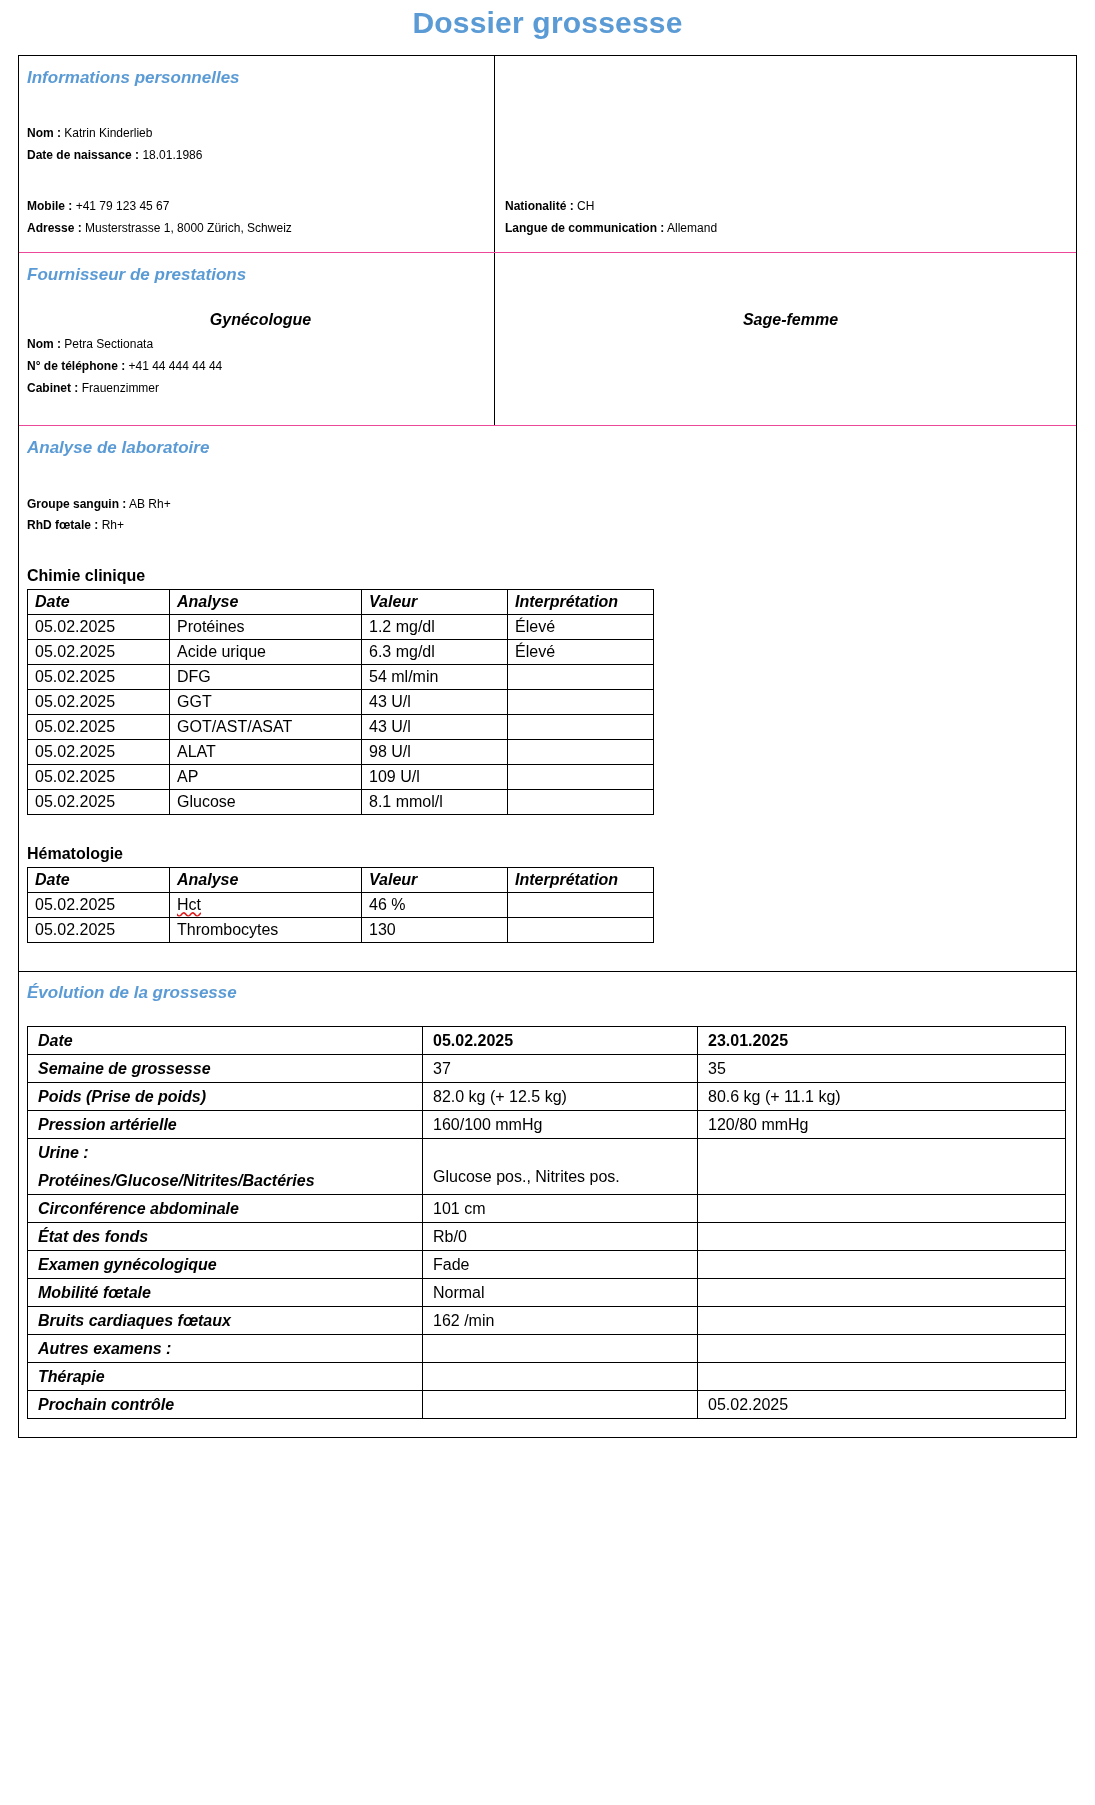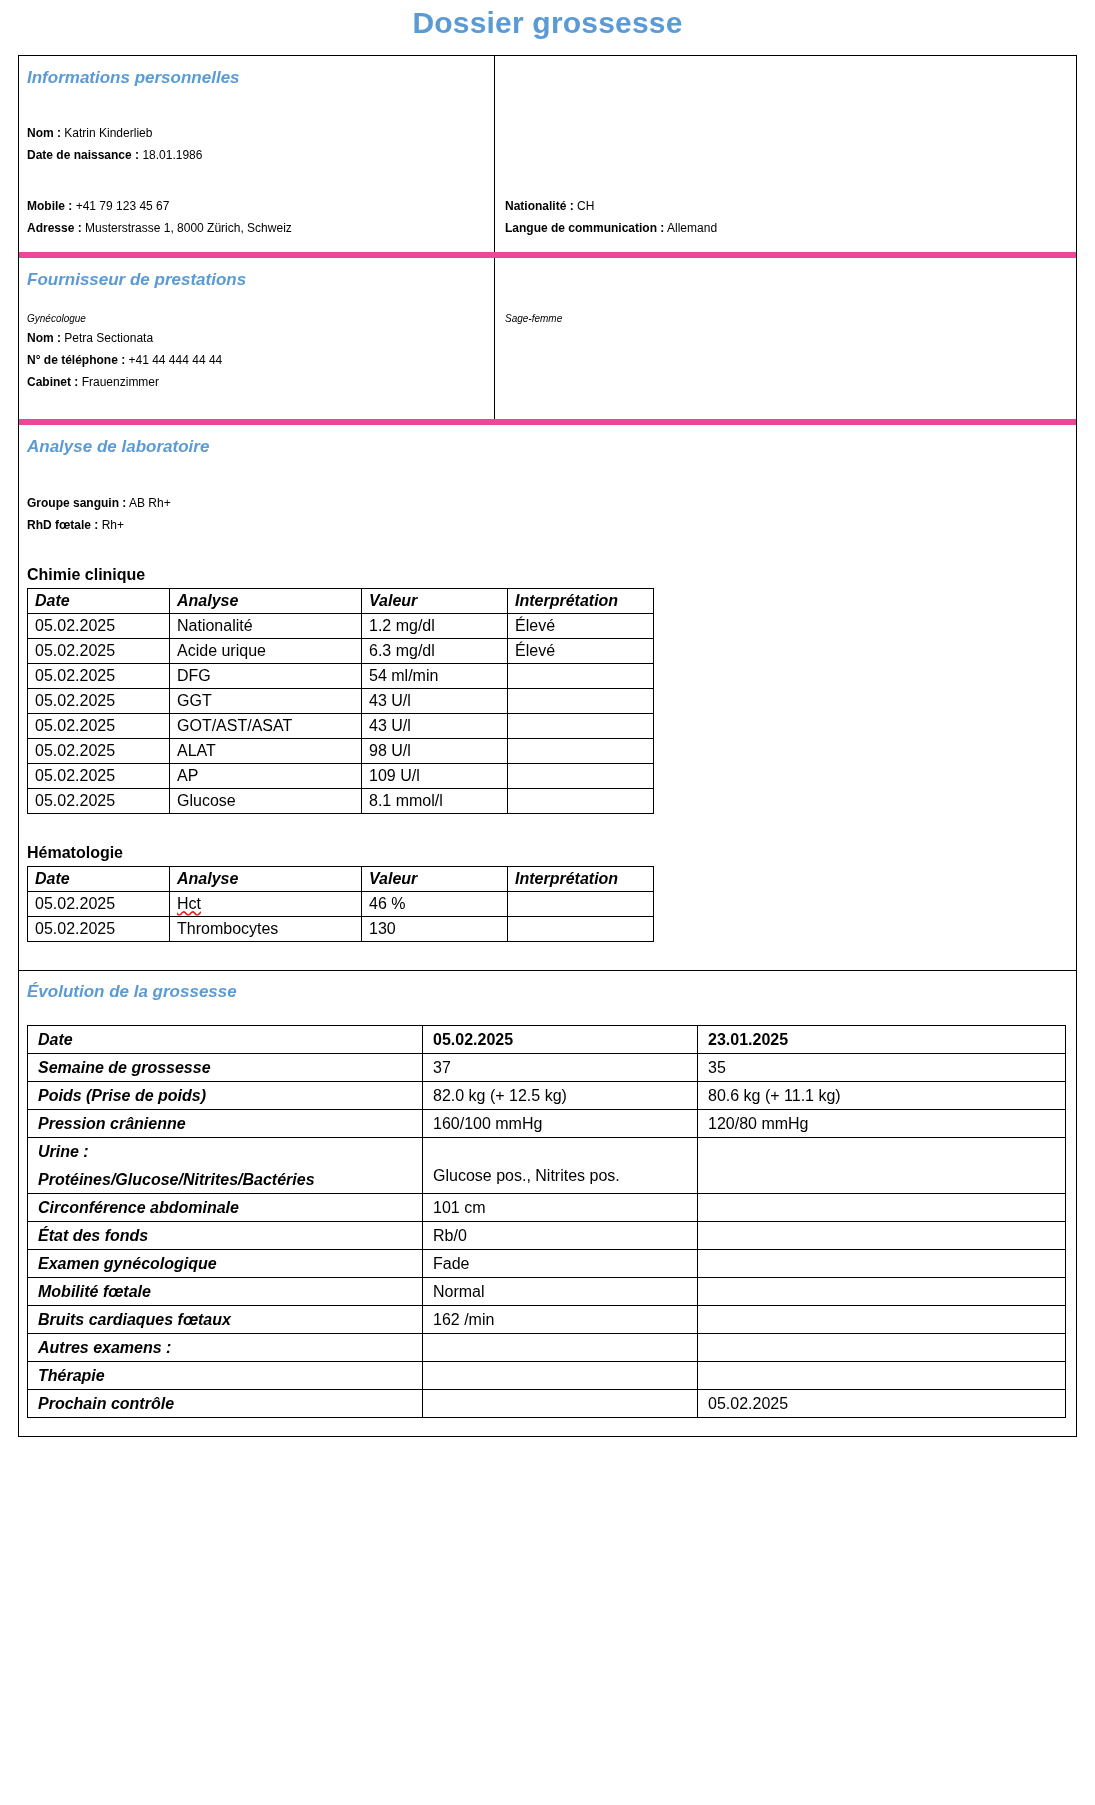--- a/index.html
+++ b/index.html
@@ -37,21 +37,21 @@
   
   .frame {
     margin: 0 18px 0 18px;
     border: 1px solid #000000;
     box-sizing: border-box;
   }
 
   
   .band {
     display: flex;
-    border-bottom: 6px solid #ec4899;
+    border-bottom: 1px solid #ec4899;
   }
   .band:last-child { border-bottom: none; }
   .band .col-left {
     width: 476px;
     box-sizing: border-box;
     border-right: 1px solid #000000;
     padding: 11px 0 12px 8px;
   }
   .band .col-right {
     flex: 1;
@@ -72,24 +72,25 @@
     font-size: 12px;
     line-height: 1.82;
     white-space: nowrap;
   }
   .kv b { font-weight: bold; }
 
   .spacer-line { height: 29px; }
   .spacer-line-sm { height: 14px; }
 
   .subhead-it {
-    font-size: 10px;
-    font-weight: normal;
+    font-size: 16px;
+    font-weight: bold;
     font-style: italic;
     line-height: 1.82;
+    text-align: center;
   }
 
   
   .band-full {
     border-bottom: 1px solid #000000;
     padding: 11px 0 14px 8px;
   }
 
   .plain-head {
     font-size: 16px;
@@ -276,21 +277,21 @@
           <tr>
             <th>Date</th>
             <th>Analyse</th>
             <th>Valeur</th>
             <th>Interprétation</th>
           </tr>
         </thead>
         <tbody>
           <tr>
             <td>05.02.2025</td>
-            <td>Nationalité</td>
+            <td>Protéines</td>
             <td>1.2 mg/dl</td>
             <td>Élevé</td>
           </tr>
           <tr>
             <td>05.02.2025</td>
             <td>Acide urique</td>
             <td>6.3 mg/dl</td>
             <td>Élevé</td>
           </tr>
           <tr>
@@ -388,21 +389,21 @@
             <td class="lbl">Semaine de grossesse</td>
             <td>37</td>
             <td>35</td>
           </tr>
           <tr>
             <td class="lbl">Poids (Prise de poids)</td>
             <td>82.0 kg (+ 12.5 kg)</td>
             <td>80.6 kg (+ 11.1 kg)</td>
           </tr>
           <tr>
-            <td class="lbl">Pression crânienne</td>
+            <td class="lbl">Pression artérielle</td>
             <td>160/100 mmHg</td>
             <td>120/80 mmHg</td>
           </tr>
 
           <tr>
             <td class="lbl two-line">
               <div>Urine :</div>
               <div>Protéines/Glucose/Nitrites/Bactéries</div>
             </td>
             <td class="two-line valign-bot">Glucose pos., Nitrites pos.</td>

